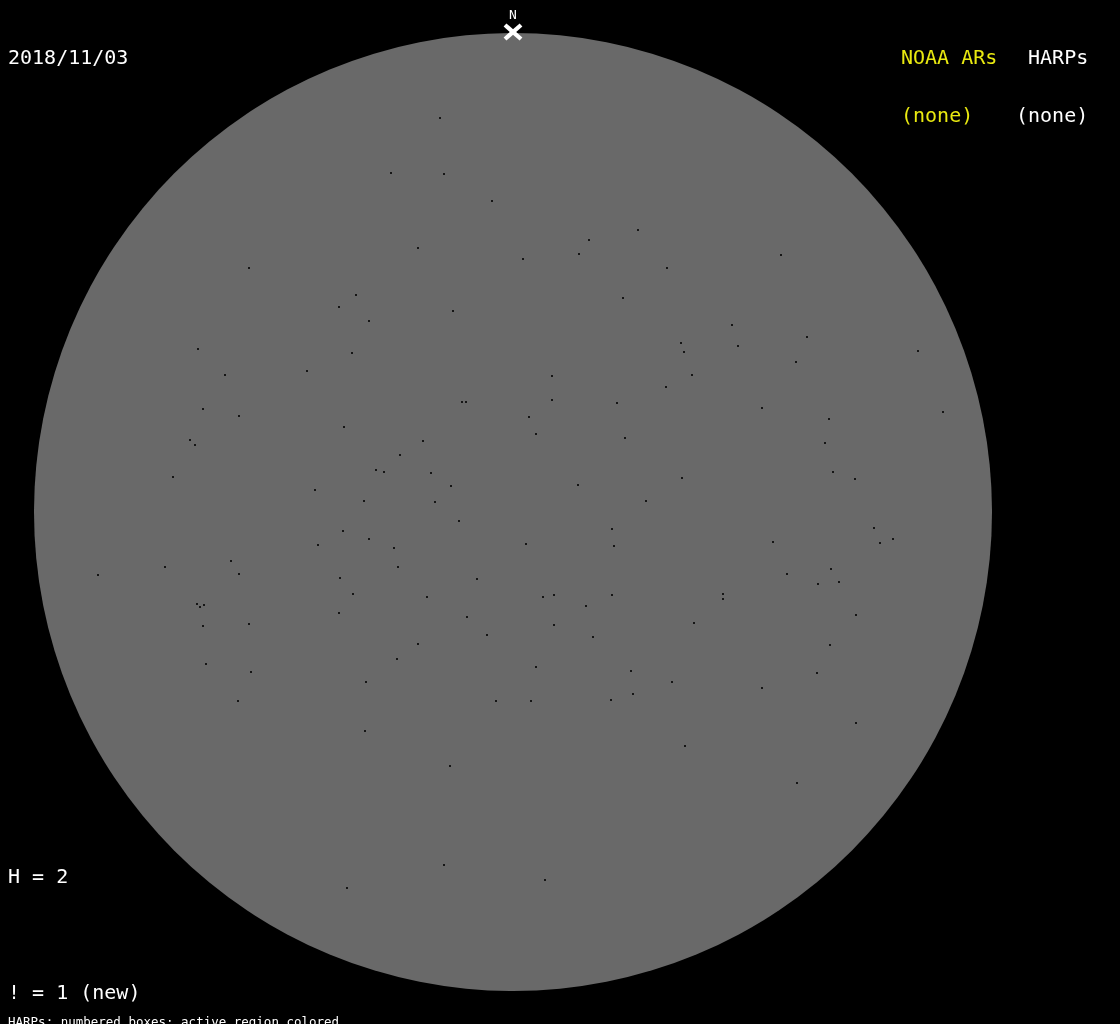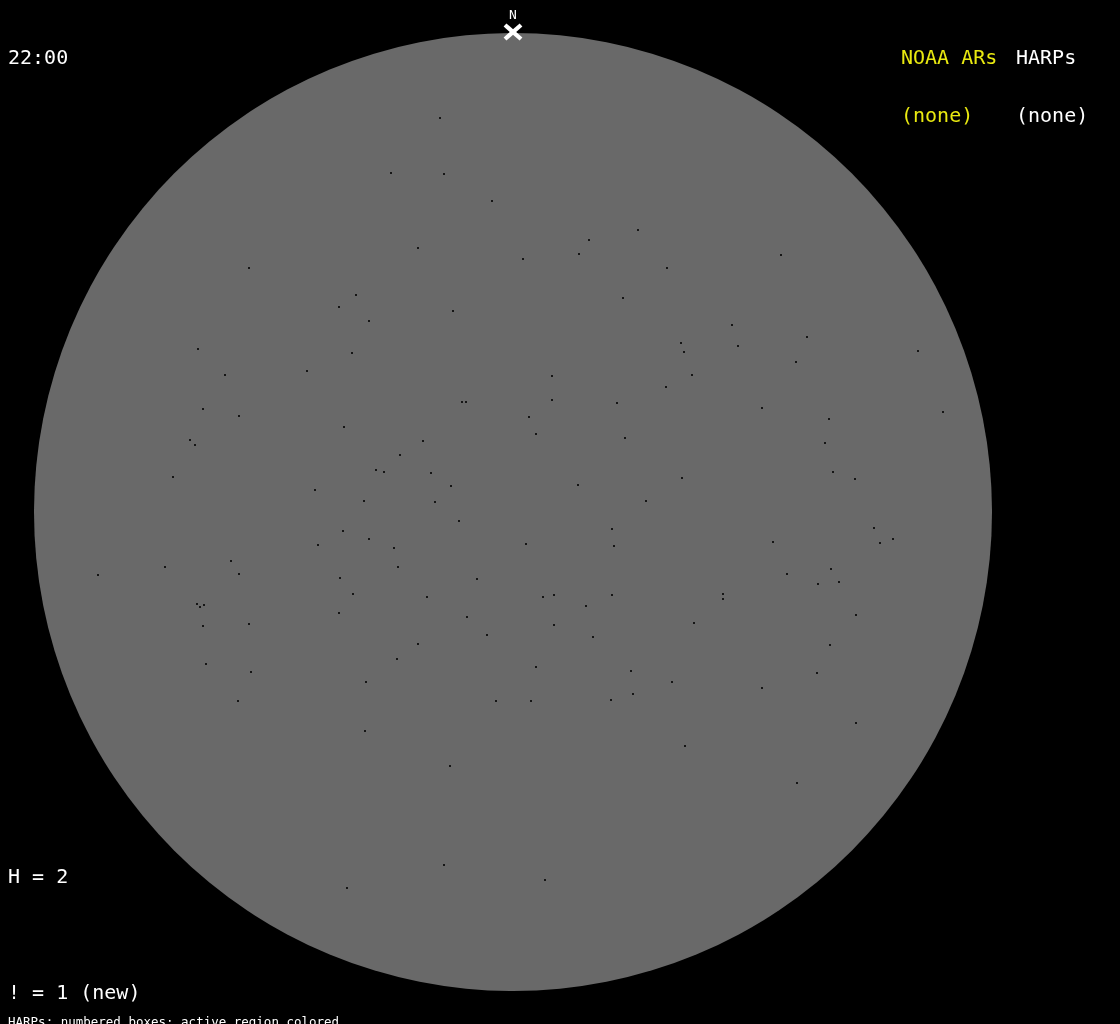--- a/index.html
+++ b/index.html
@@ -31,21 +31,21 @@
     white-space: pre;
   }
   .status-col {
     position: absolute;
     top: 10px;
     font-size: 20px;
     line-height: 19.2px;
     white-space: pre;
   }
   .status-col.noaa { left: 901px; color: var(--accent-yellow, #e9e910); }
-  .status-col.harps { left: 1016px; color: var(--text-white, #fff); }
+  .status-col.harps { left: 1016px; color: var(--text-white, #fff); text-align: right; }
   .north-label {
     position: absolute;
     left: 504px; top: 8px;
     width: 18px;
     text-align: center;
     font-size: 13px;
     line-height: 13px;
   }
   .north-x { position: absolute; width: 22px; height: 20px; }
   .legend {
@@ -195,21 +195,21 @@
     <div class="speckle" style="left: 632px; top: 693px;"></div>
     <div class="speckle" style="left: 610px; top: 699px;"></div>
     <div class="speckle" style="left: 530px; top: 700px;"></div>
     <div class="speckle" style="left: 855px; top: 722px;"></div>
     <div class="speckle" style="left: 684px; top: 745px;"></div>
     <div class="speckle" style="left: 796px; top: 782px;"></div>
     <div class="speckle" style="left: 544px; top: 879px;"></div>
   </div>
 
 <div class="hdr-left">
-  <div>22:00</div>
+  <div>2018/11/03</div>
 </div>
 
 <div class="status-col noaa">
   <div>NOAA ARs</div>
   <div>(none)</div>
 </div>
 <div class="status-col harps">
   <div>HARPs</div>
   <div>(none)</div>
 </div>

